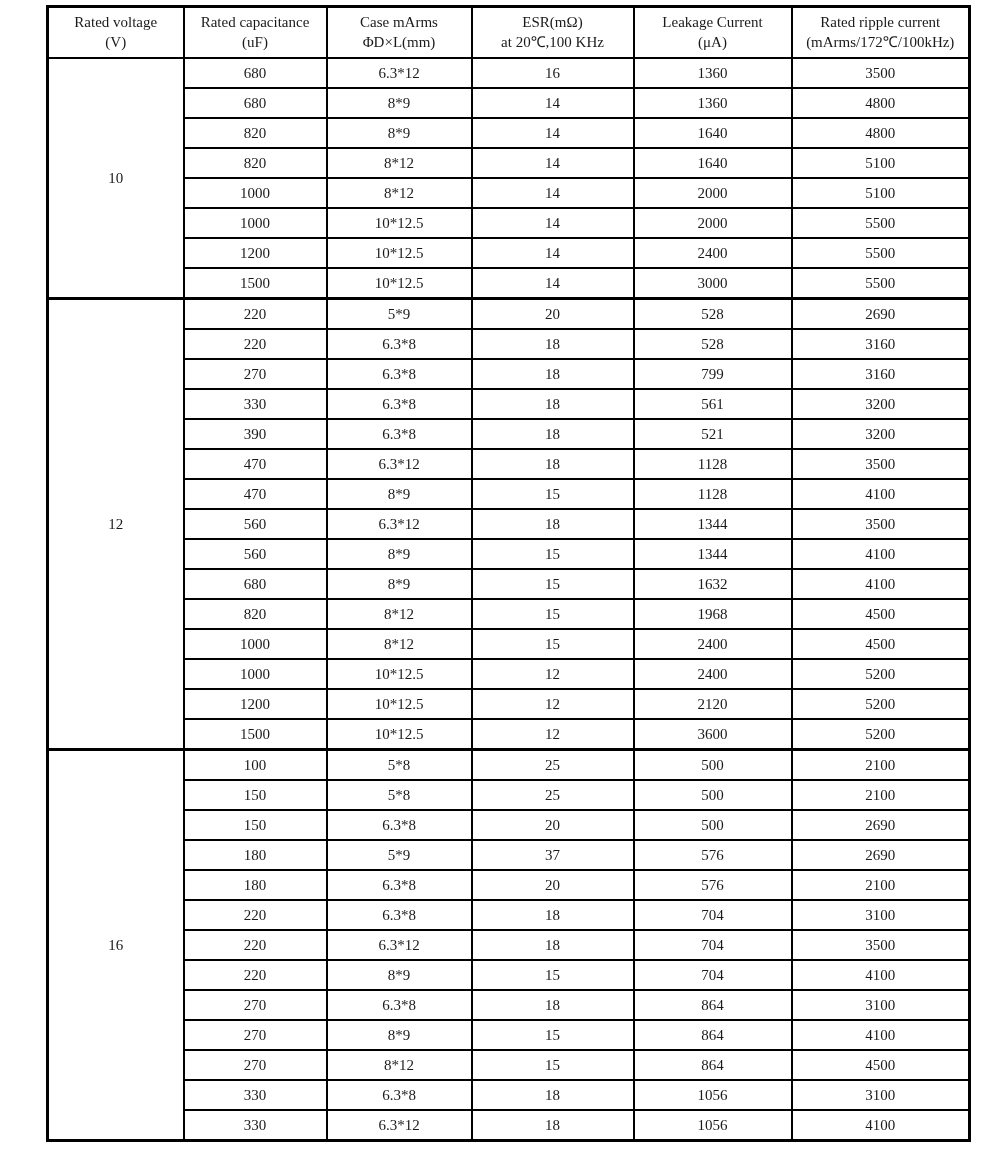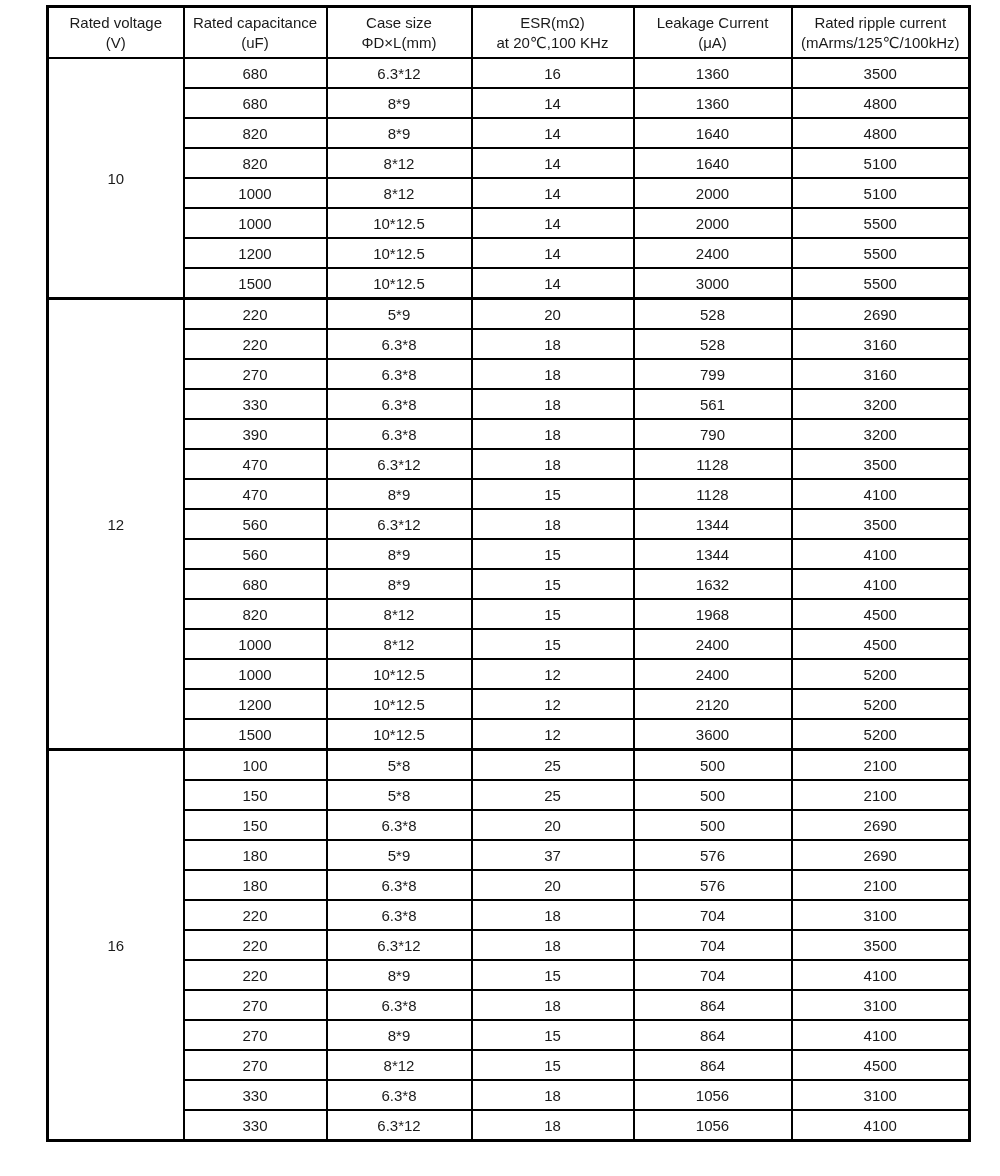--- a/index.html
+++ b/index.html
@@ -7,20 +7,21 @@
     padding: 0;
     background: #ffffff;
     font-family: "Liberation Sans", "DejaVu Sans", sans-serif;
     color: #1a1a1a;
   }
   .page {
     width: 1000px;
     height: 1176px;
     background: #ffffff;
     position: relative;
+    font-family: Liberation Serif, serif;
   }
   table.spec-table {
     border-collapse: collapse;
     table-layout: fixed;
     position: absolute;
     left: 46px;
     top: 5px;
     width: 922px;
     border: 3px solid #000;
   }
@@ -67,34 +68,34 @@
       <tr>
         <th>
           <span class="hdr-line">Rated voltage</span>
           <span class="hdr-line">(V)</span>
         </th>
         <th>
           <span class="hdr-line">Rated capacitance</span>
           <span class="hdr-line">(uF)</span>
         </th>
         <th>
-          <span class="hdr-line">Case  size</span>
+          <span class="hdr-line">Case  mArms</span>
           <span class="hdr-line">ΦD×L(mm)</span>
         </th>
         <th>
           <span class="hdr-line">ESR(mΩ)</span>
           <span class="hdr-line">at 20℃,100 KHz</span>
         </th>
         <th>
           <span class="hdr-line">Leakage Current</span>
           <span class="hdr-line">(μA)</span>
         </th>
         <th>
           <span class="hdr-line">Rated ripple current</span>
-          <span class="hdr-line">(mArms/125℃/100kHz)</span>
+          <span class="hdr-line">(mArms/172℃/100kHz)</span>
         </th>
       </tr>
     </thead>
     <tbody>
         <tr>
           <td rowspan="8" class="voltage-cell">10</td>
           <td>680</td>
           <td>6.3*12</td>
           <td>16</td>
           <td>1360</td>
@@ -175,21 +176,21 @@
           <td>330</td>
           <td>6.3*8</td>
           <td>18</td>
           <td>561</td>
           <td>3200</td>
         </tr>
         <tr>
           <td>390</td>
           <td>6.3*8</td>
           <td>18</td>
-          <td>790</td>
+          <td>521</td>
           <td>3200</td>
         </tr>
         <tr>
           <td>470</td>
           <td>6.3*12</td>
           <td>18</td>
           <td>1128</td>
           <td>3500</td>
         </tr>
         <tr>

